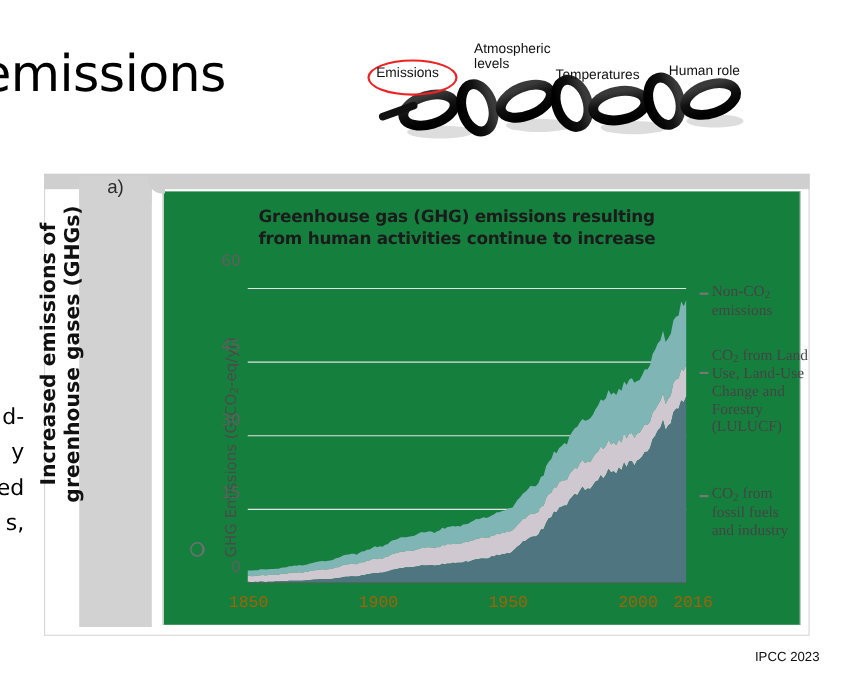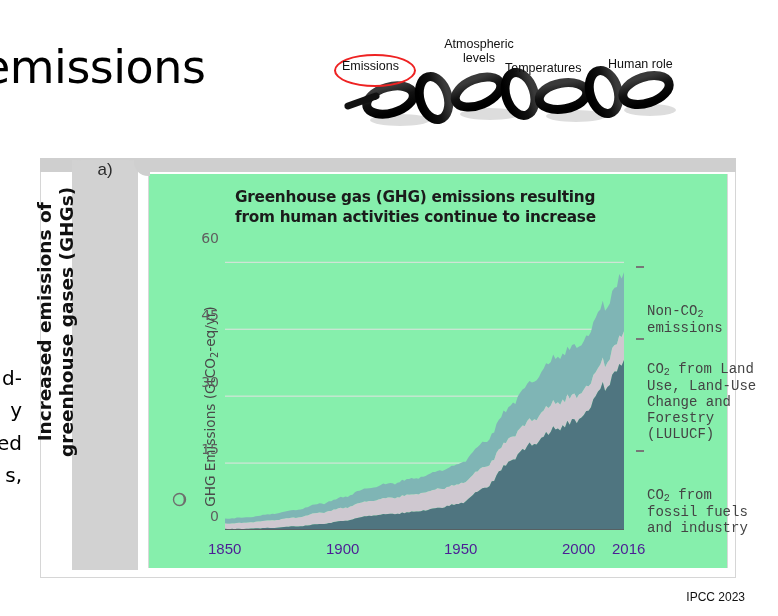--- a/index.html
+++ b/index.html
@@ -28,21 +28,21 @@
   .chain-wrap{position:absolute;left:330px;top:28px;width:362px;height:104px;}
   .chain-label{
     position:absolute;
     font-size:12.5px;
     color:#111;
     font-family:"Liberation Sans", sans-serif;
     white-space:nowrap;
     line-height:1.1;
   }
   .lbl-emissions{left:12px;top:32px;}
-  .lbl-atmos{left:101px;top:10px;text-align:center;width:96px;}
+  .lbl-atmos{left:101px;top:10px;width:96px;}
   .lbl-temps{left:175px;top:34px;}
   .lbl-human{left:278px;top:30px;}
   .red-oval{
     position:absolute;left:4px;top:26px;width:82px;height:33px;
     border:2.2px solid #ee2222;border-radius:50%;
     box-sizing:border-box;
   }
 
   
   .figure-panel{
@@ -99,21 +99,21 @@
     color:#111;
     line-height:1.18;
     font-family:"DejaVu Sans", sans-serif;
   }
 
   
   .chart-card{
     position:absolute;
     left:148px; top:174px;
     width:580px; height:394px;
-    background:#86efac;
+    background:#15803d;
     border-left:1px solid #d8d8d8;
     border-right:1px solid #d8d8d8;
     box-sizing:border-box;
   }
   .chart-title{
     position:absolute;
     left:86px; top:14px;
     width:380px;
     font-size:15.3px;
     font-weight:bold;
@@ -158,43 +158,42 @@
   .ylabel-box{position:absolute;left:170px;top:250px;width:22px;height:260px;}
 
   .globe-icon{
     position:absolute;left:172px;top:492px;width:15px;height:15px;
   }
 
   .xticklabels{position:absolute;left:150px;top:540px;width:500px;height:26px;}
   .xtick{
     position:absolute;
     font-size:15px;
-    color:#4c1d95;
-    font-family:Liberation Sans, sans-serif;
+    color:#a16207;
+    font-family:Liberation Mono, monospace;
     white-space:nowrap;
   }
 
   
   .legend{
     position:absolute;
     left:636px; top:250px;
     width:130px;
   }
   .legend-item{position:absolute;display:flex;align-items:flex-start;}
   .leg-dash{
     display:inline-block;
     width:8px;height:1.6px;background:#777;
     margin-top:8px;margin-right:3px;flex:0 0 auto;
   }
   .leg-text{
     font-size:14px;
     color:#444;
     line-height:1.14;
-    font-family:Liberation Mono, monospace;
-    margin-top:46px;
+    font-family:Liberation Serif, serif;
   }
   .leg-1{top:8px;}
   .leg-2{top:66px;}
   .leg-3{top:192px;}
 
   sub{font-size:0.72em;vertical-align:-0.22em;}
 
   
   .clip-text{
     position:absolute;

